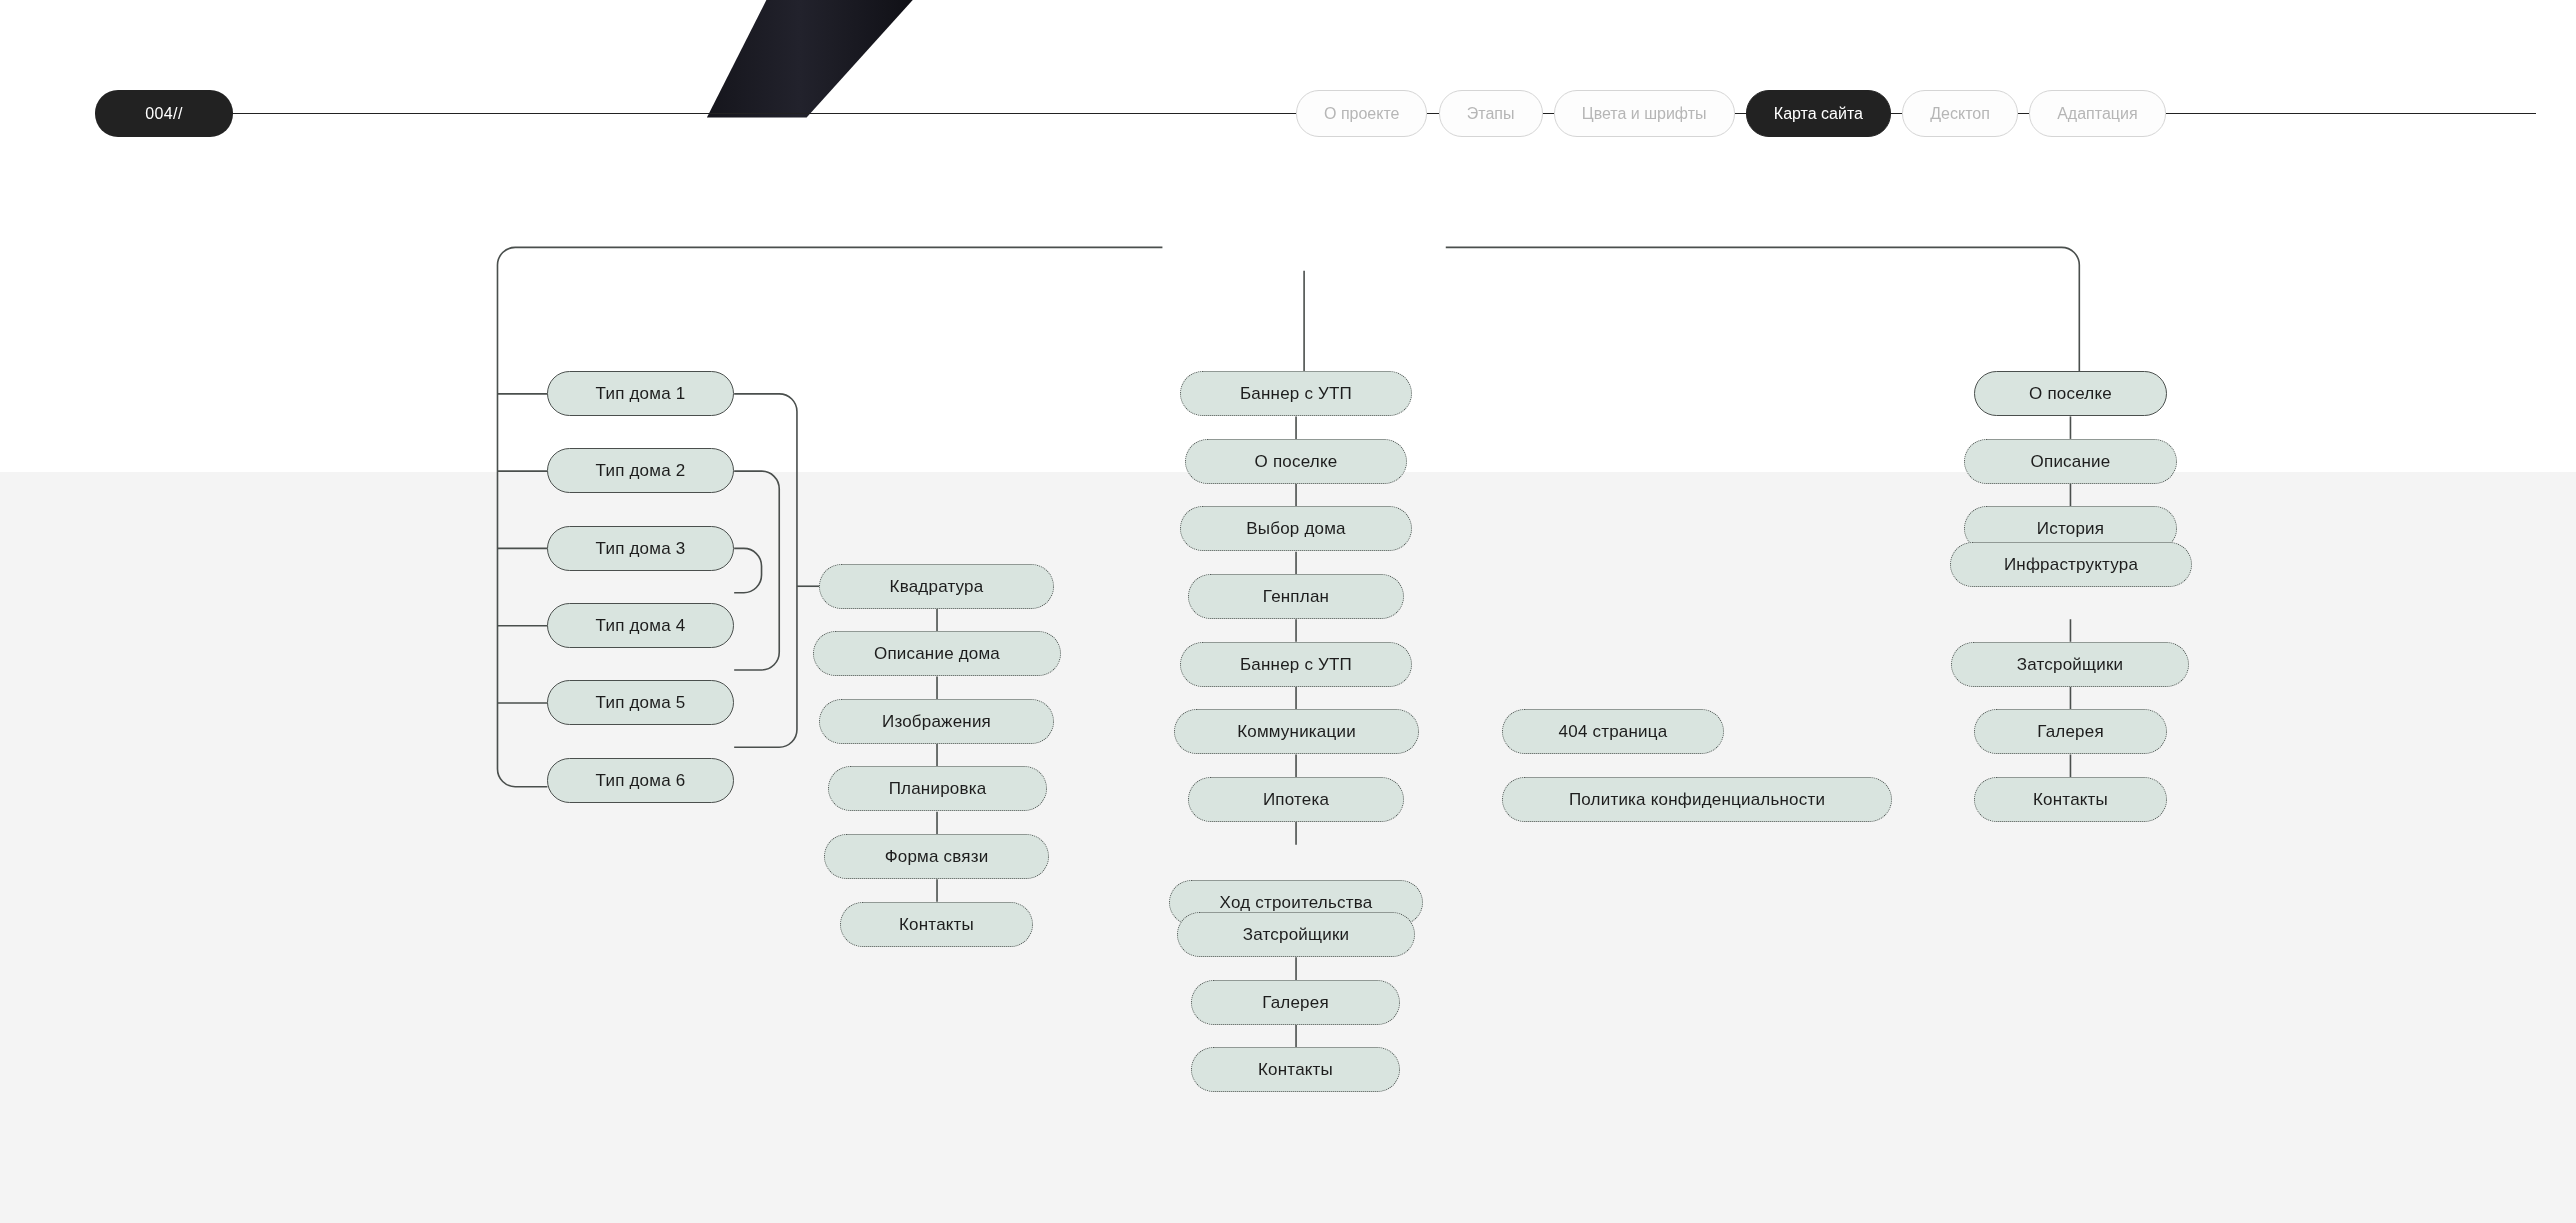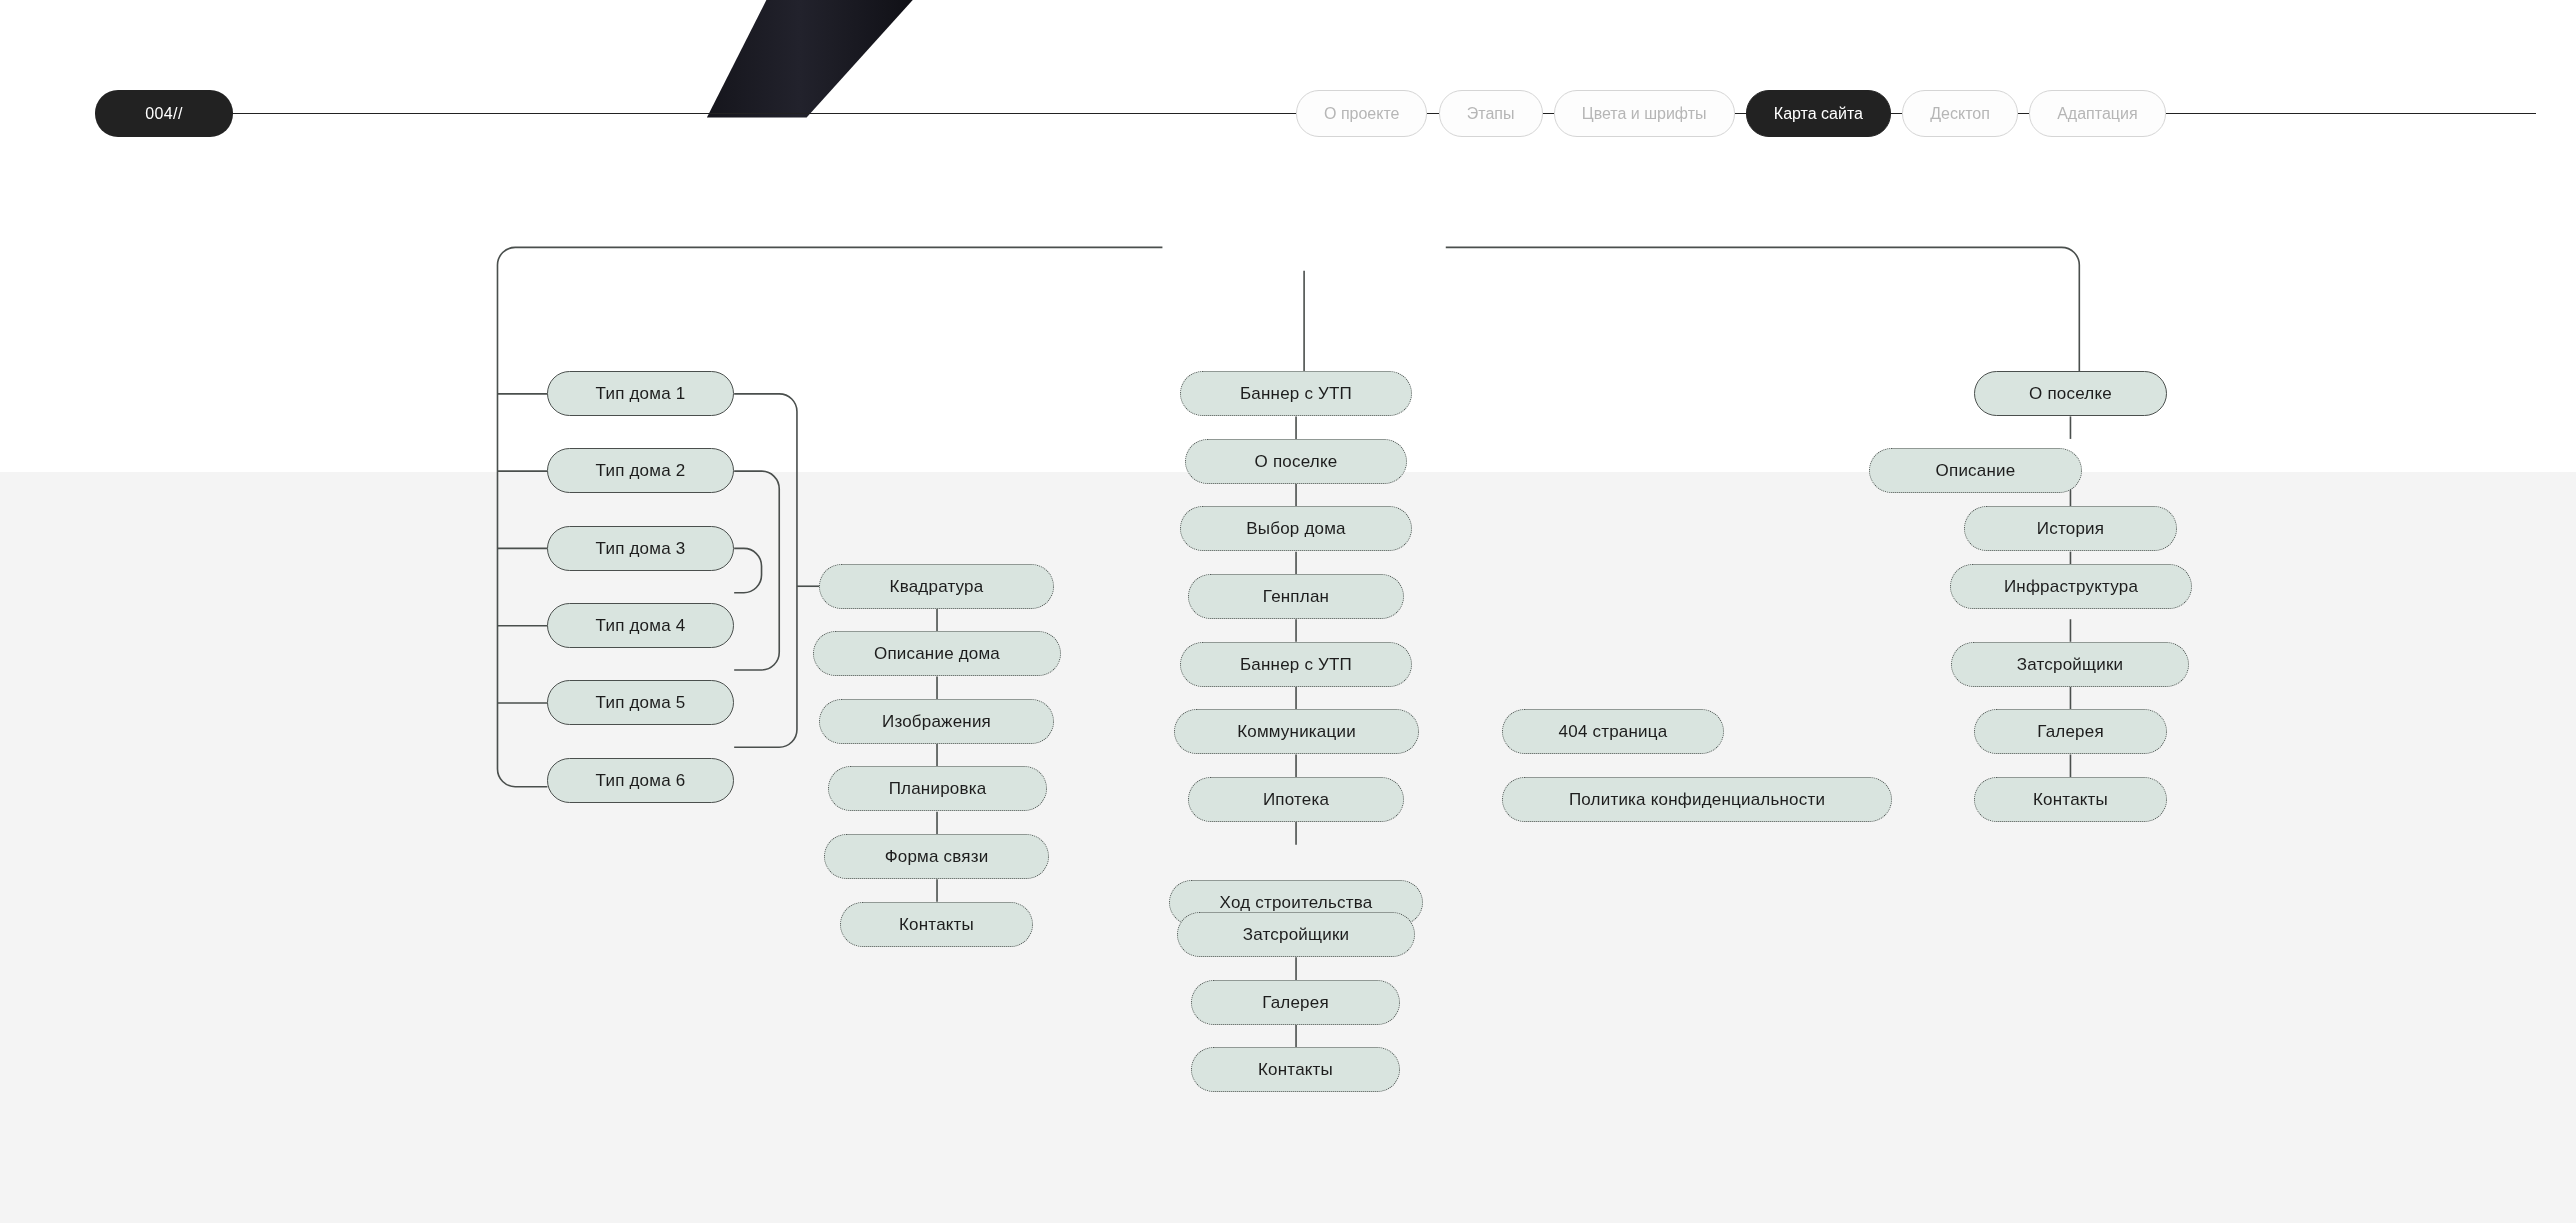--- a/index.html
+++ b/index.html
@@ -217,27 +217,27 @@
     </div>
     <div class="node dotted" style="left: 1502px; top: 709px; width: 222px;">
       <span>404 страница</span>
     </div>
     <div class="node dotted" style="left: 1502px; top: 777px; width: 390px;">
       <span>Политика конфиденциальности</span>
     </div>
     <div class="node solid" style="left: 1974px; top: 371px; width: 193px;">
       <span>О поселке</span>
     </div>
-    <div class="node dotted" style="left: 1869px; top: 439px; width: 213px; margin-top: 9px;">
+    <div class="node dotted" style="left: 1964px; top: 439px; width: 213px;">
       <span>Описание</span>
     </div>
     <div class="node dotted" style="left: 1964px; top: 506px; width: 213px;">
       <span>История</span>
     </div>
-    <div class="node dotted" style="left: 1950px; top: 564px; width: 242px;">
+    <div class="node dotted" style="left: 1950px; top: 542px; width: 242px;">
       <span>Инфраструктура</span>
     </div>
     <div class="node dotted" style="left: 1951px; top: 642px; width: 238px;">
       <span>Затсройщики</span>
     </div>
     <div class="node dotted" style="left: 1974px; top: 709px; width: 193px;">
       <span>Галерея</span>
     </div>
     <div class="node dotted" style="left: 1974px; top: 777px; width: 193px;">
       <span>Контакты</span>

